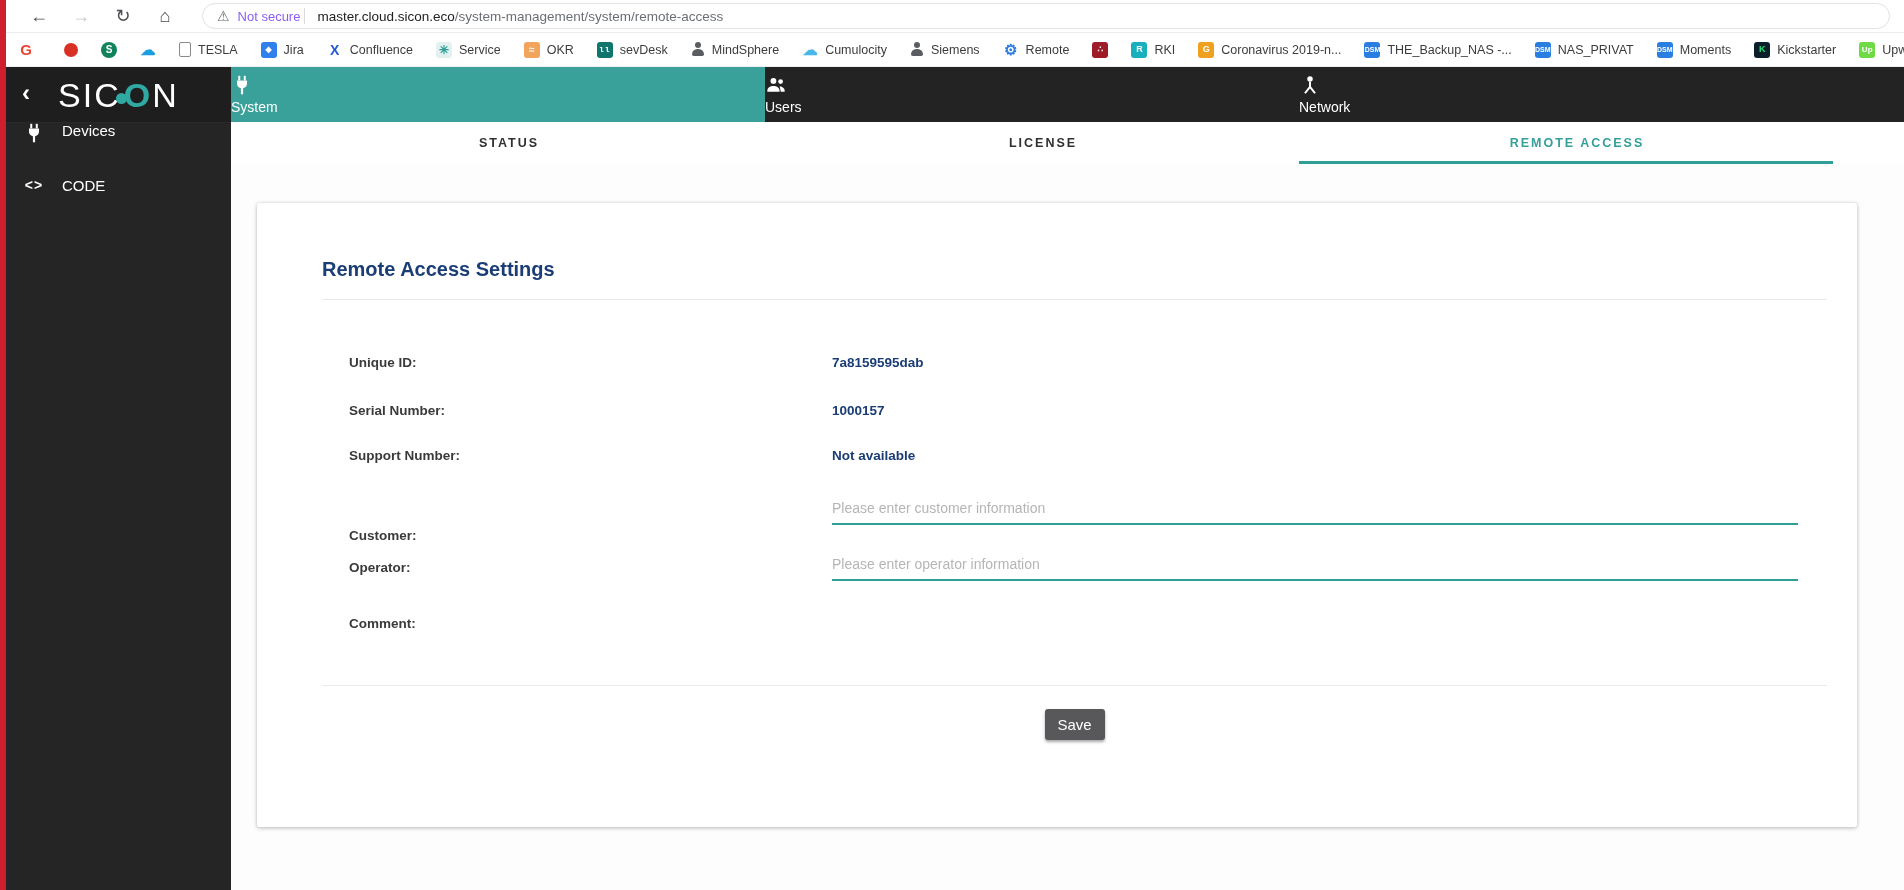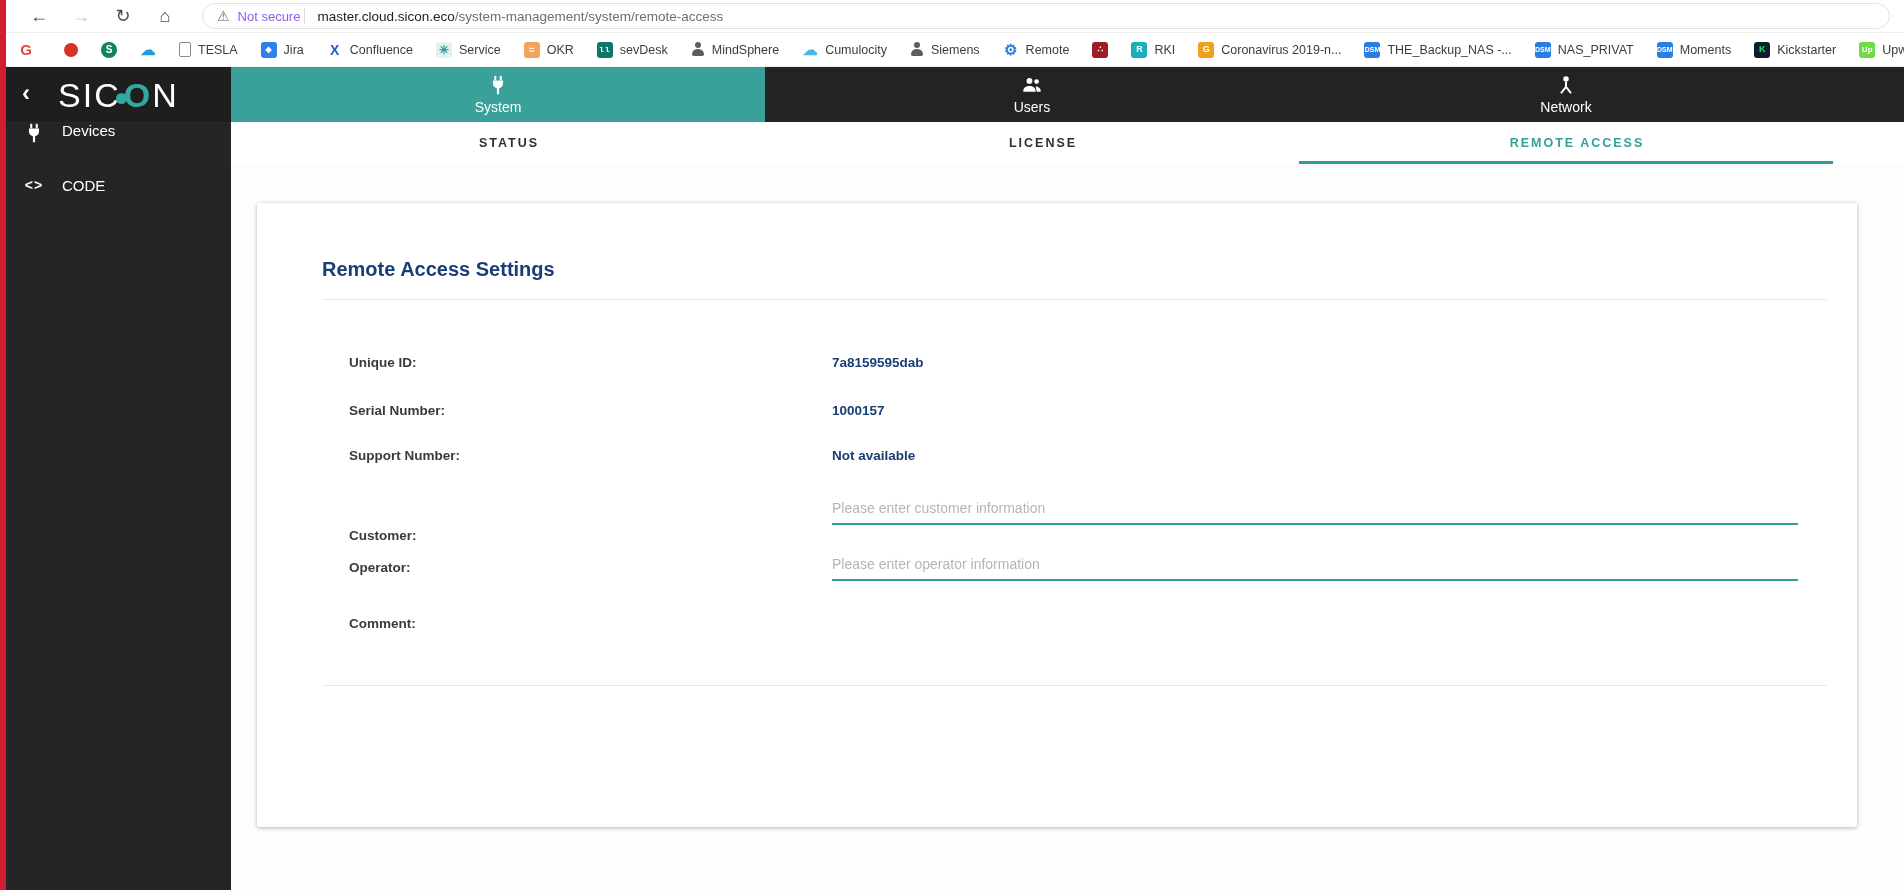--- a/index.html
+++ b/index.html
@@ -55,21 +55,21 @@
   .logo-dot{display:inline-block; width:11px; height:11px; background:#2fa9a2; border-radius:50%; margin:6px -3px 0 -5px;}
   .sb-item{position:absolute; left:0; width:196px; height:38px; display:flex; align-items:flex-start; cursor:pointer;}
   .sb-item .ic{width:24px; margin-left:16px; display:flex; justify-content:center; color:#fff;}
   .sb-item .lb{margin-left:16px; color:#fff; font-size:15px;}
   .sb-devices{top:55px;}
   .sb-code{top:110px;}
   .code-glyph{color:#fff; font-size:14px; font-weight:bold; letter-spacing:1px;}
 
   
   .nav{position:absolute; left:231px; top:67px; width:1673px; height:55px; background:#232323;}
-  .nav-tab{position:absolute; top:0; width:534px; height:55px; display:flex; flex-direction:column; align-items:center; justify-content:center; gap:3px; cursor:pointer;}
+  .nav-tab{position:absolute; top:0; width:534px; height:55px; display:flex; flex-direction:column; justify-content:center; gap:3px; cursor:pointer;}
   .nav-tab .t-label{color:#fff; font-size:14px;}
   .nav-tab.active{background:#3aa09a;}
   .t-ico{width:22px; height:22px;}
 
   
   .subtabs{position:absolute; left:231px; top:122px; width:1673px; height:42px; background:#fff;}
   .st{position:absolute; top:0; width:534px; height:42px; display:flex; align-items:center; justify-content:center; font-size:12.5px; font-weight:bold; letter-spacing:2px; color:#303030; cursor:pointer;padding-left:11px;}
   .st.active{color:#35a09a;}
   .st-ink{position:absolute; left:1068px; bottom:0; width:534px; height:3px; background:#2e9e97;}
 
@@ -277,16 +277,19 @@
       <span class="f-label" style="top:309px;margin-top:16px;">Customer:</span>
       <input class="f-input" style="top: 290px;" type="text" placeholder="Please enter customer information">
 
       <span class="f-label" style="top:357px;">Operator:</span>
       <input class="f-input" style="top: 346px;" type="text" placeholder="Please enter operator information">
 
       <span class="f-label" style="top:413px;">Comment:</span>
 
       <div class="divider div2"></div>
 
+      <div class="save-row">
+        <button class="save-btn">Save</button>
+      </div>
     </div>
   </div>
 
 </div>
 
 </body></html>

